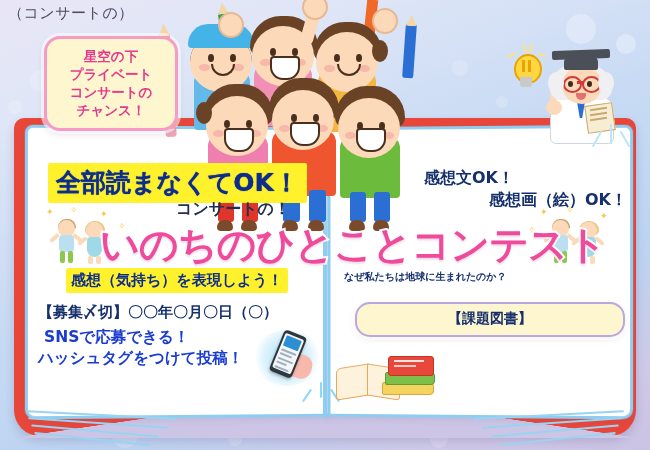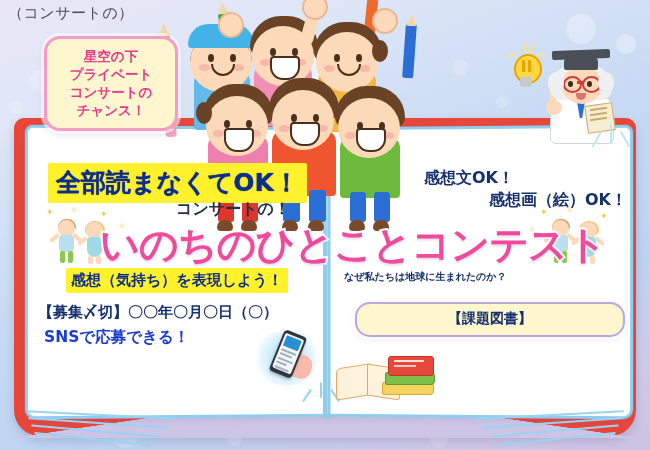--- a/index.html
+++ b/index.html
@@ -419,20 +419,21 @@
     <div class="big-title">いのちのひとことコンテスト</div>
 
     <div class="hl-feel">
       <span>感想（気持ち）を表現しよう！</span>
     </div>
 
     <div class="question">なぜ私たちは地球に生まれたのか？</div>
 
     <div class="deadline">【募集〆切】〇〇年〇月〇日（〇）</div>
     <div class="sns1">SNSで応募できる！</div>
+    <div class="sns2">ハッシュタグをつけて投稿！</div>
 
     <div class="phone-wrap">
       <div class="phone-glow"></div>
       <div class="hand"></div>
       <div class="phone">
         <div class="scr">
           <div class="pic"></div>
           <div class="bar" style="top:16px;width:16px;"></div>
           <div class="bar" style="top:20px;width:13px;"></div>
           <div class="bar" style="top:25px;width:16px;"></div>

